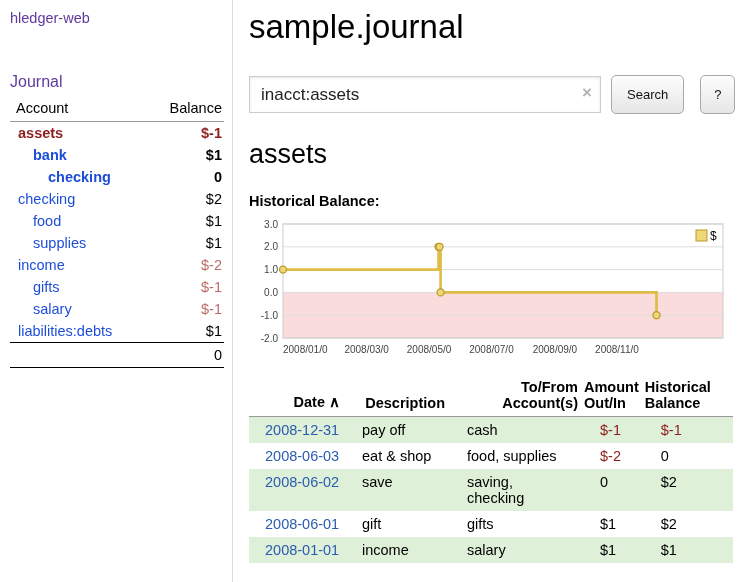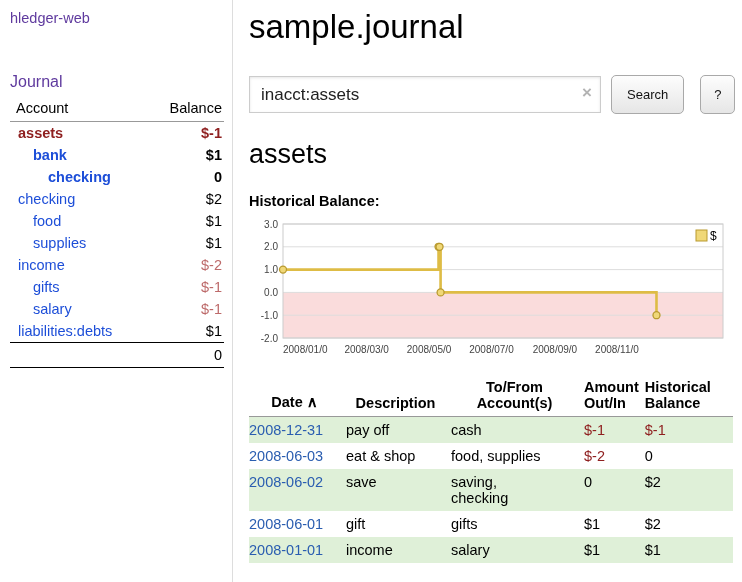--- a/index.html
+++ b/index.html
@@ -69,26 +69,26 @@
   }
   .btn-help { margin-left:16px; padding:0 13px; }
   h2.account-heading { font-size:27px; font-weight:400; margin:25px 0 0; }
   .chart-heading { margin-top:23px; font-weight:700; font-size:14.5px; }
   #chart { margin-top:5px; }
   #chart text { font-family:"Liberation Sans", sans-serif; }
 
   
   table.register { border-collapse:collapse; margin-top:8px; font-size:14.5px; table-layout:fixed; }
   table.register th {
-    font-weight:700; text-align:center; vertical-align:bottom;
+    font-weight:700; text-align:right; vertical-align:bottom;
     padding:2px 6px 5px 0; white-space:pre-line;
     border-bottom:1px solid #999;
   }
   table.register th.num, table.register td.num { text-align:left; }
-  table.register td { padding:5px 6px 5px 0; vertical-align:top; white-space:pre-line; }
+  table.register td { padding:5px 6px 5px 16px; vertical-align:top; white-space:pre-line; }
   table.register tbody tr:nth-child(odd) { background:#dff0d8; }
   .col-date { width:97px; } .col-desc { width:105px; } .col-acct { width:133px; }
   .col-amt { width:60px; } .col-bal { width:88px; }
   a.datelink { color:#2a5db0; }
   .sort-icon { font-weight:700; font-size:15px; }
 </style>
 </head>
 <body>
 
 <div class="page">

